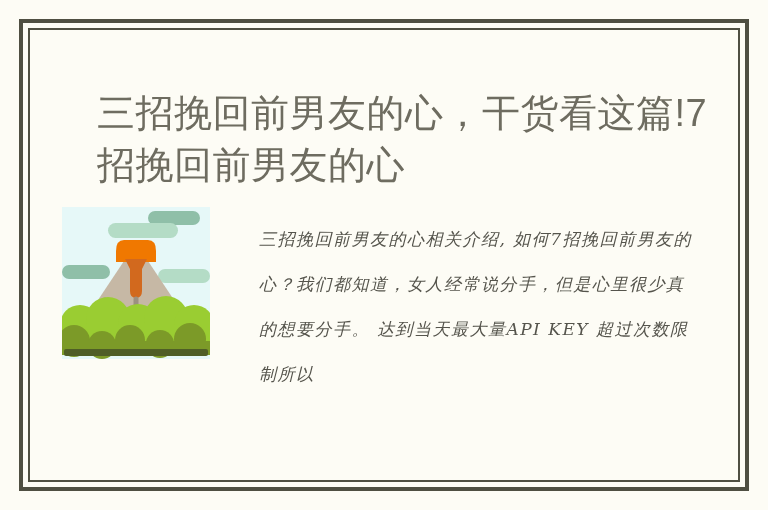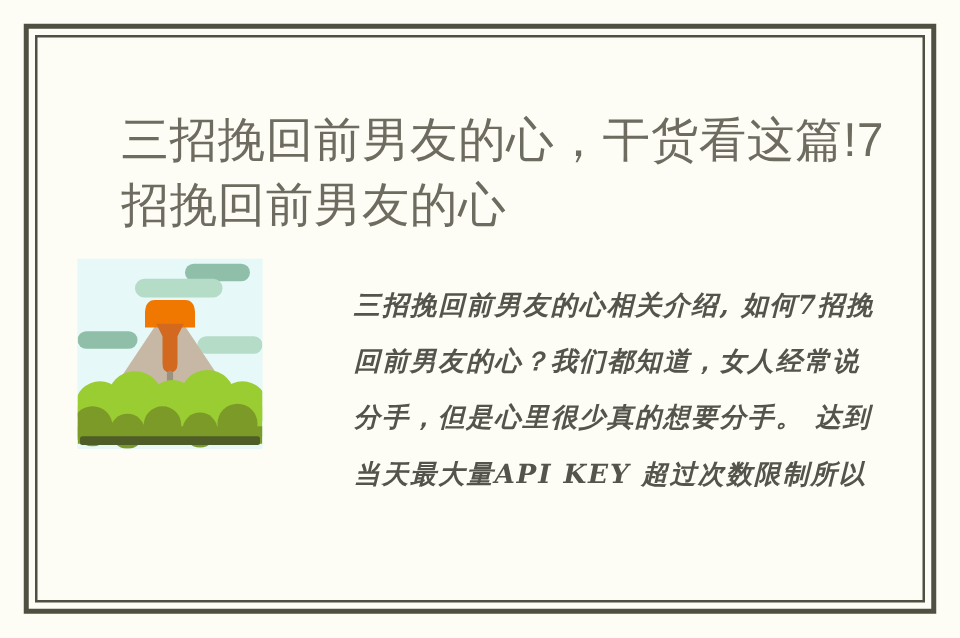--- a/index.html
+++ b/index.html
@@ -78,31 +78,30 @@
     flex: 0 0 148px;
     margin-left: 9px;
     margin-top: 7px;
     background: #E6F8F8;
     overflow: hidden;
   }
   .ill-svg { display: block; width: 148px; height: 152px; }
 
   
   .body-text {
-    margin-left: 73px;
+    margin-left: 49px;
     width: 440px;
     font-family: "DejaVu Serif", "Liberation Serif", serif;
-    font-size: 21px;
+    font-size: 17px;
     line-height: 45px;
     color: #55544C;
     letter-spacing: 1.5px;
     font-style: italic;
     white-space: pre-wrap;
     text-align: left;
-    font-weight: bold;
   }
 </style>
 </head>
 <body>
 
 <div id="card">
 
   <div class="frame-outer"></div>
   <div class="frame-inner"></div>
 

